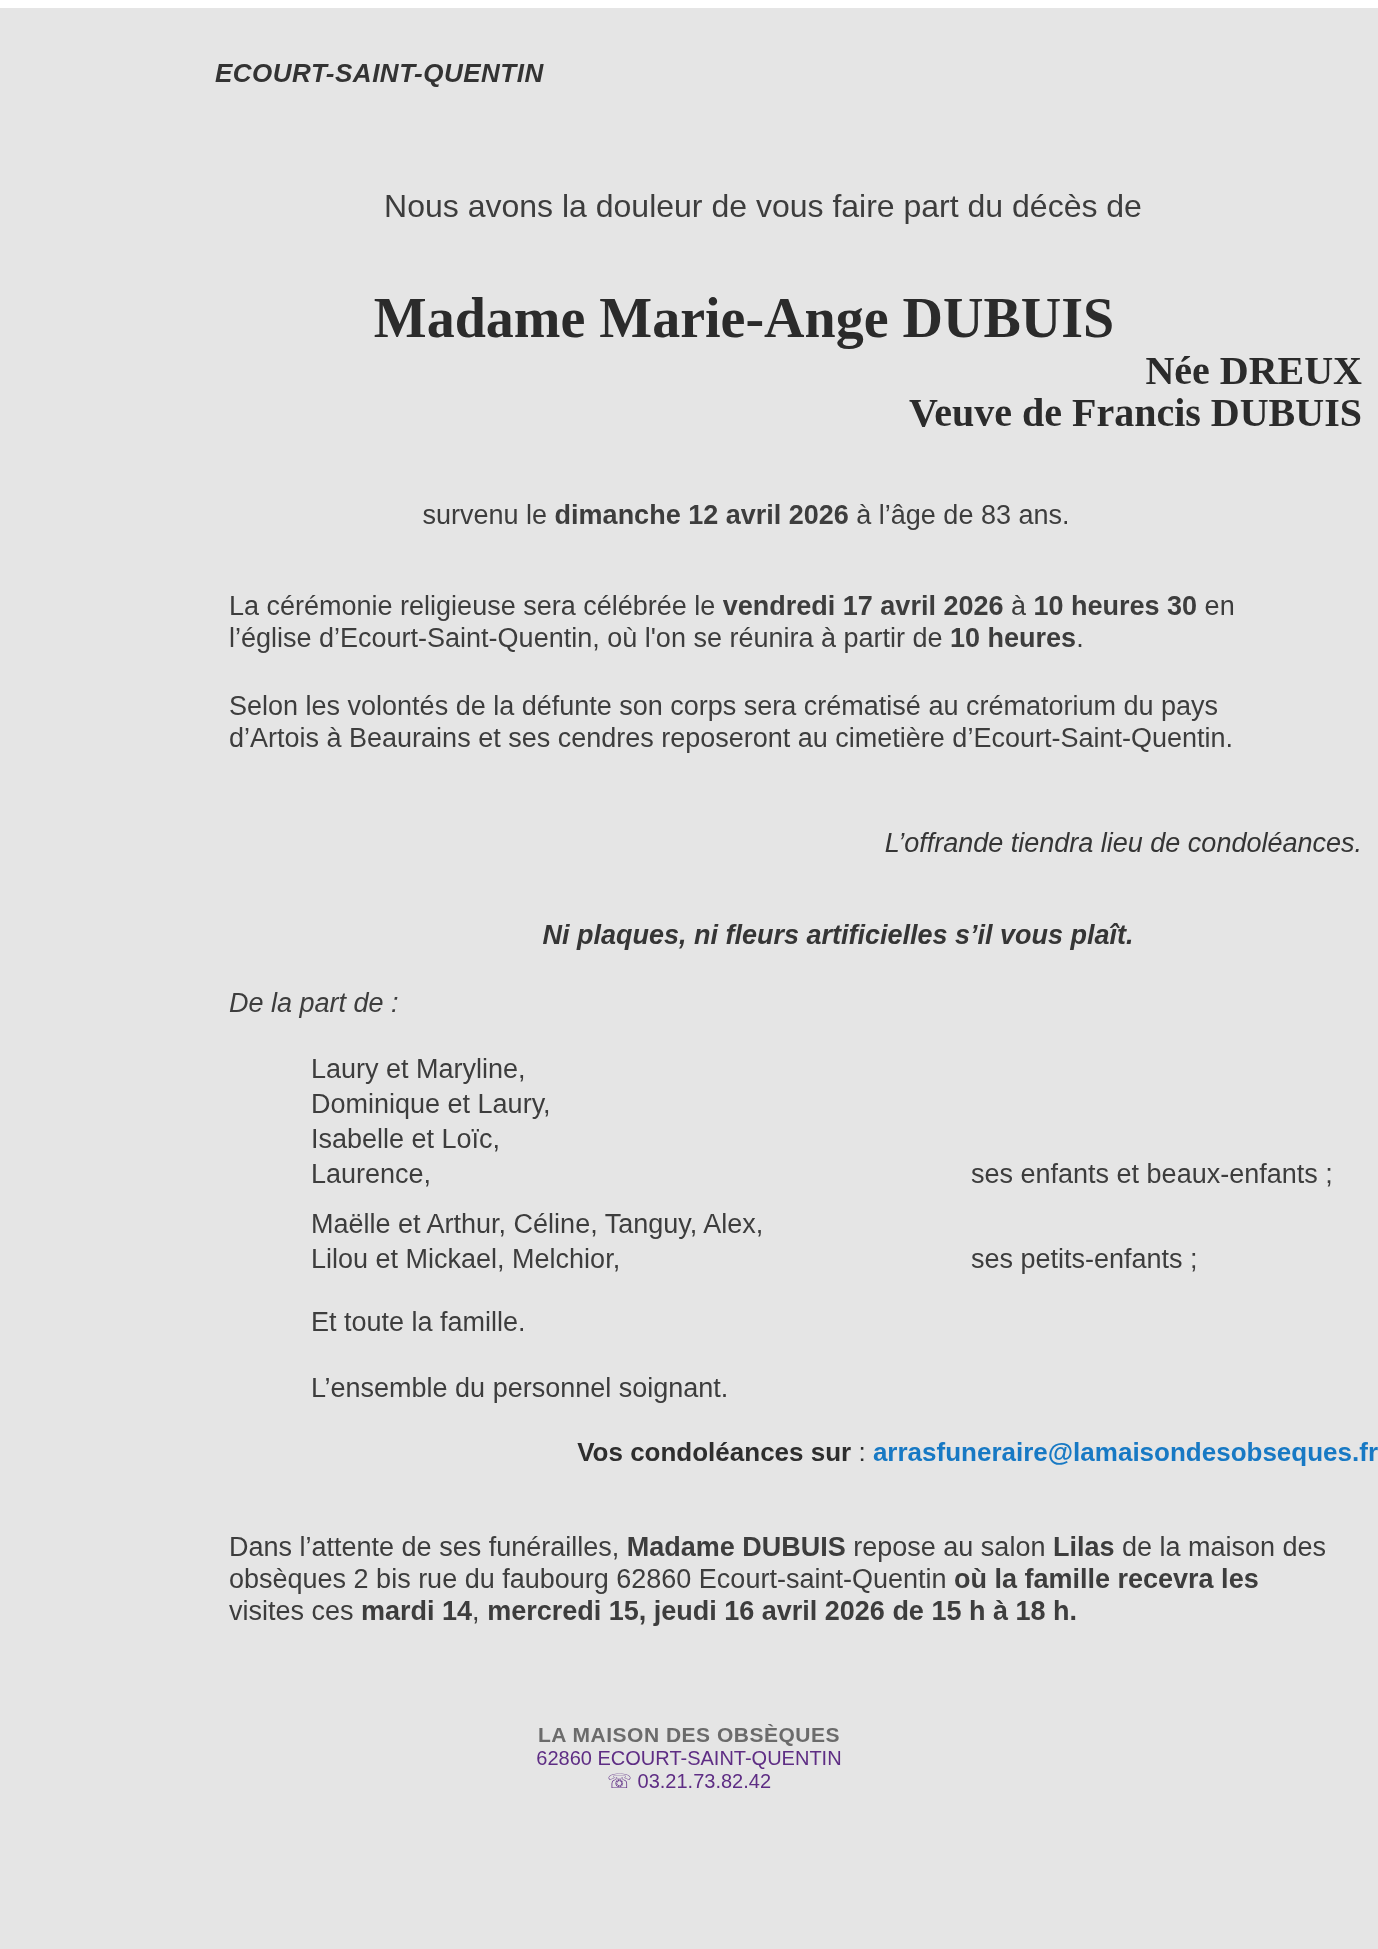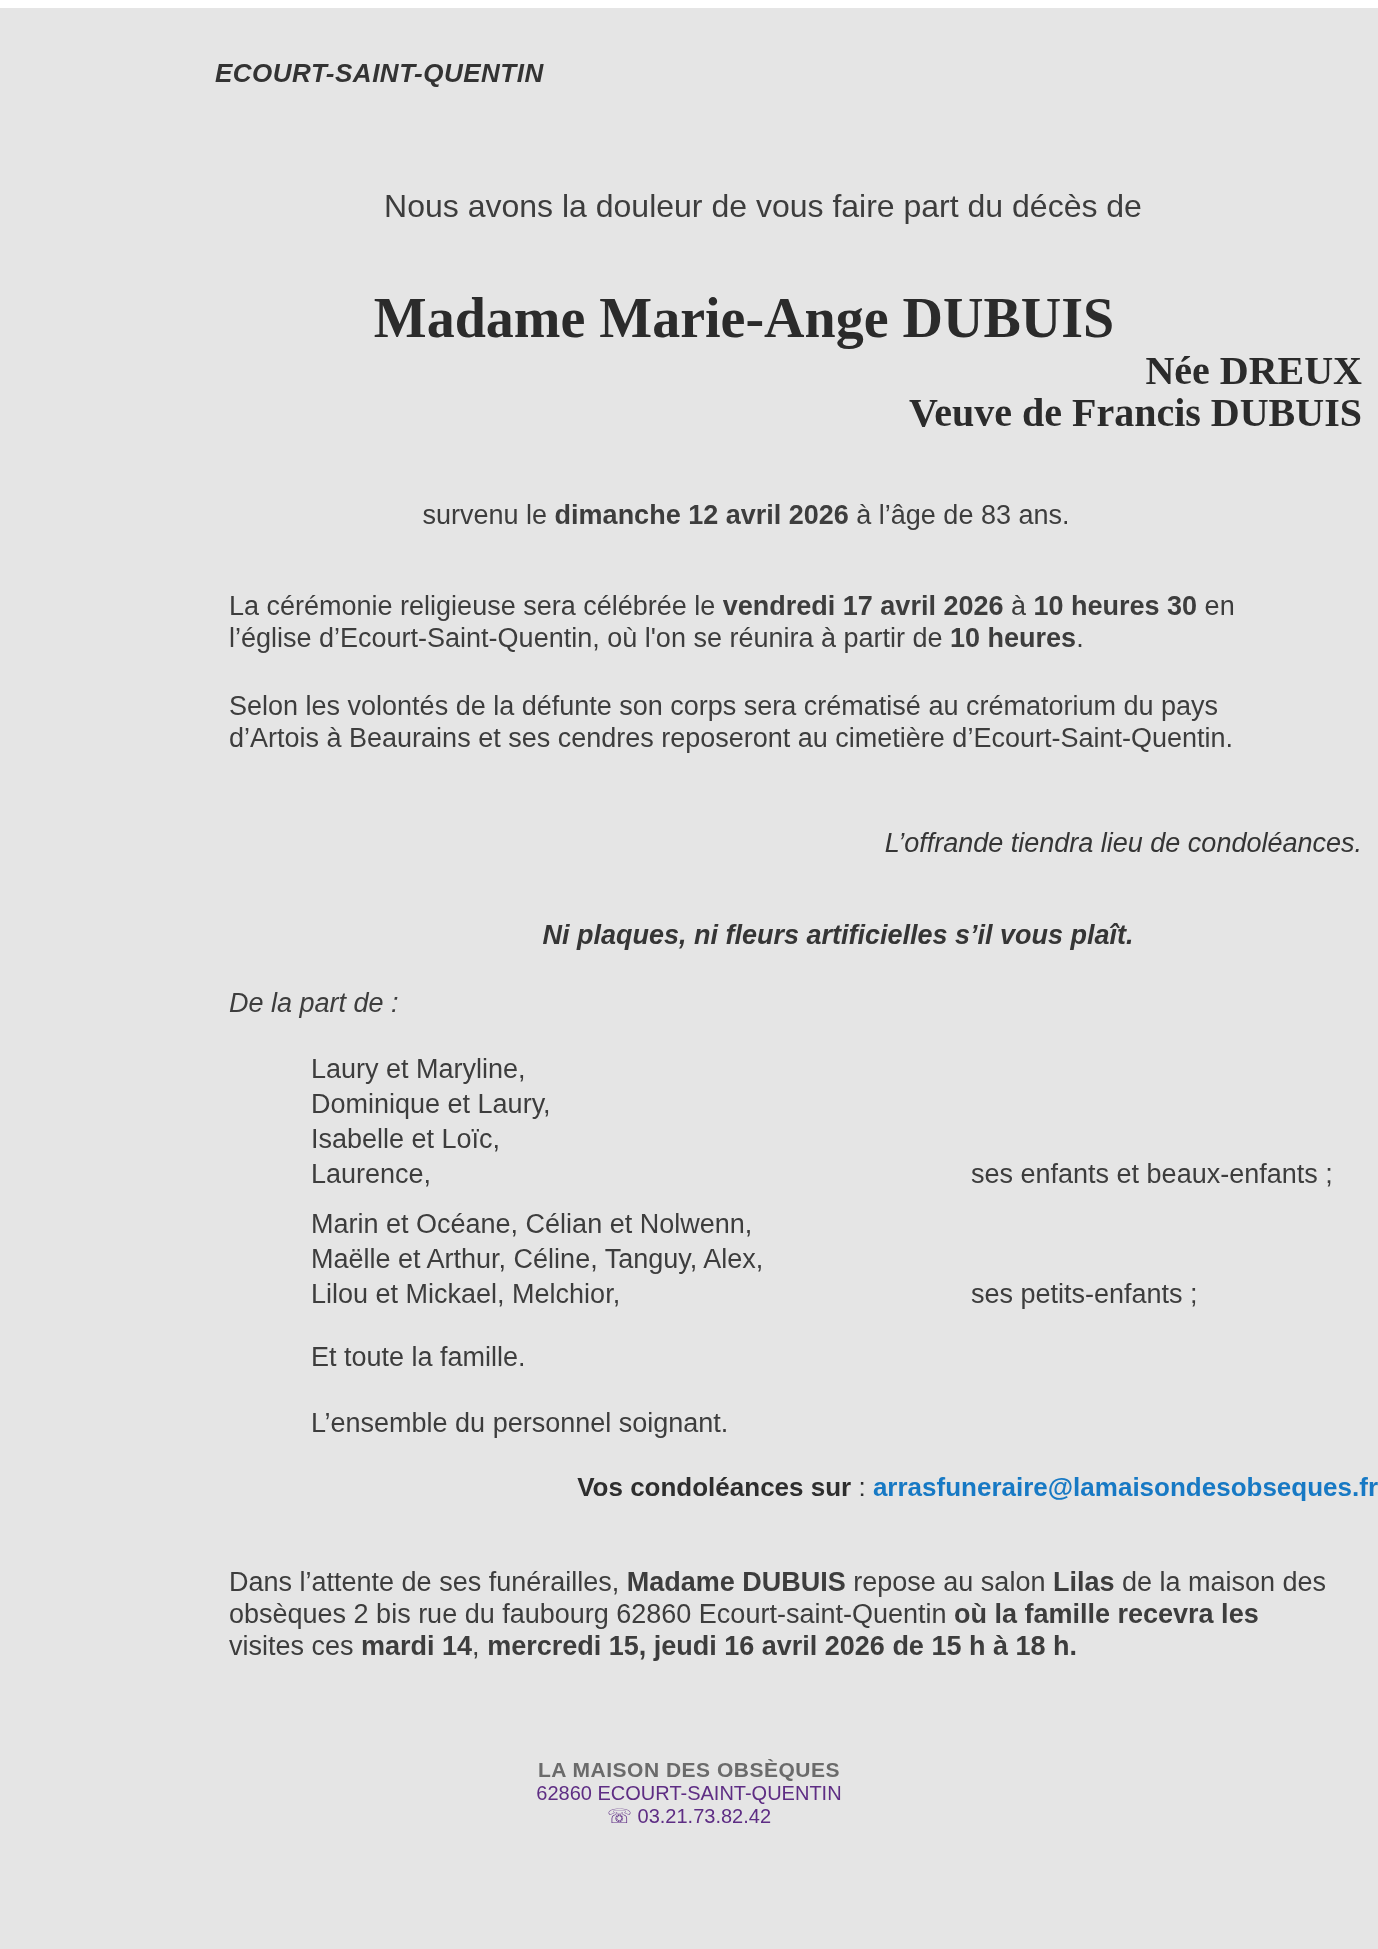--- a/index.html
+++ b/index.html
@@ -143,21 +143,20 @@
     <div class="family-row"><span>Laury et Maryline,</span></div>
     <div class="family-row"><span>Dominique et Laury,</span></div>
     <div class="family-row"><span>Isabelle et Loïc,</span></div>
     <div class="family-row">
       <span>Laurence,</span>
       <span class="relation">ses enfants et beaux-enfants ;</span>
     </div>
   </div>
 
   <div class="family-group second">
-    <div class="family-row"><span>Marin et Océane, Célian et Nolwenn,</span></div>
     <div class="family-row"><span>Maëlle et Arthur, Céline, Tanguy, Alex,</span></div>
     <div class="family-row">
       <span>Lilou et Mickael, Melchior,</span>
       <span class="relation">ses petits-enfants ;</span>
     </div>
   </div>
 
   <div class="family-extra">Et toute la famille.</div>
   <div class="family-extra staff">L’ensemble du personnel soignant.</div>
 

